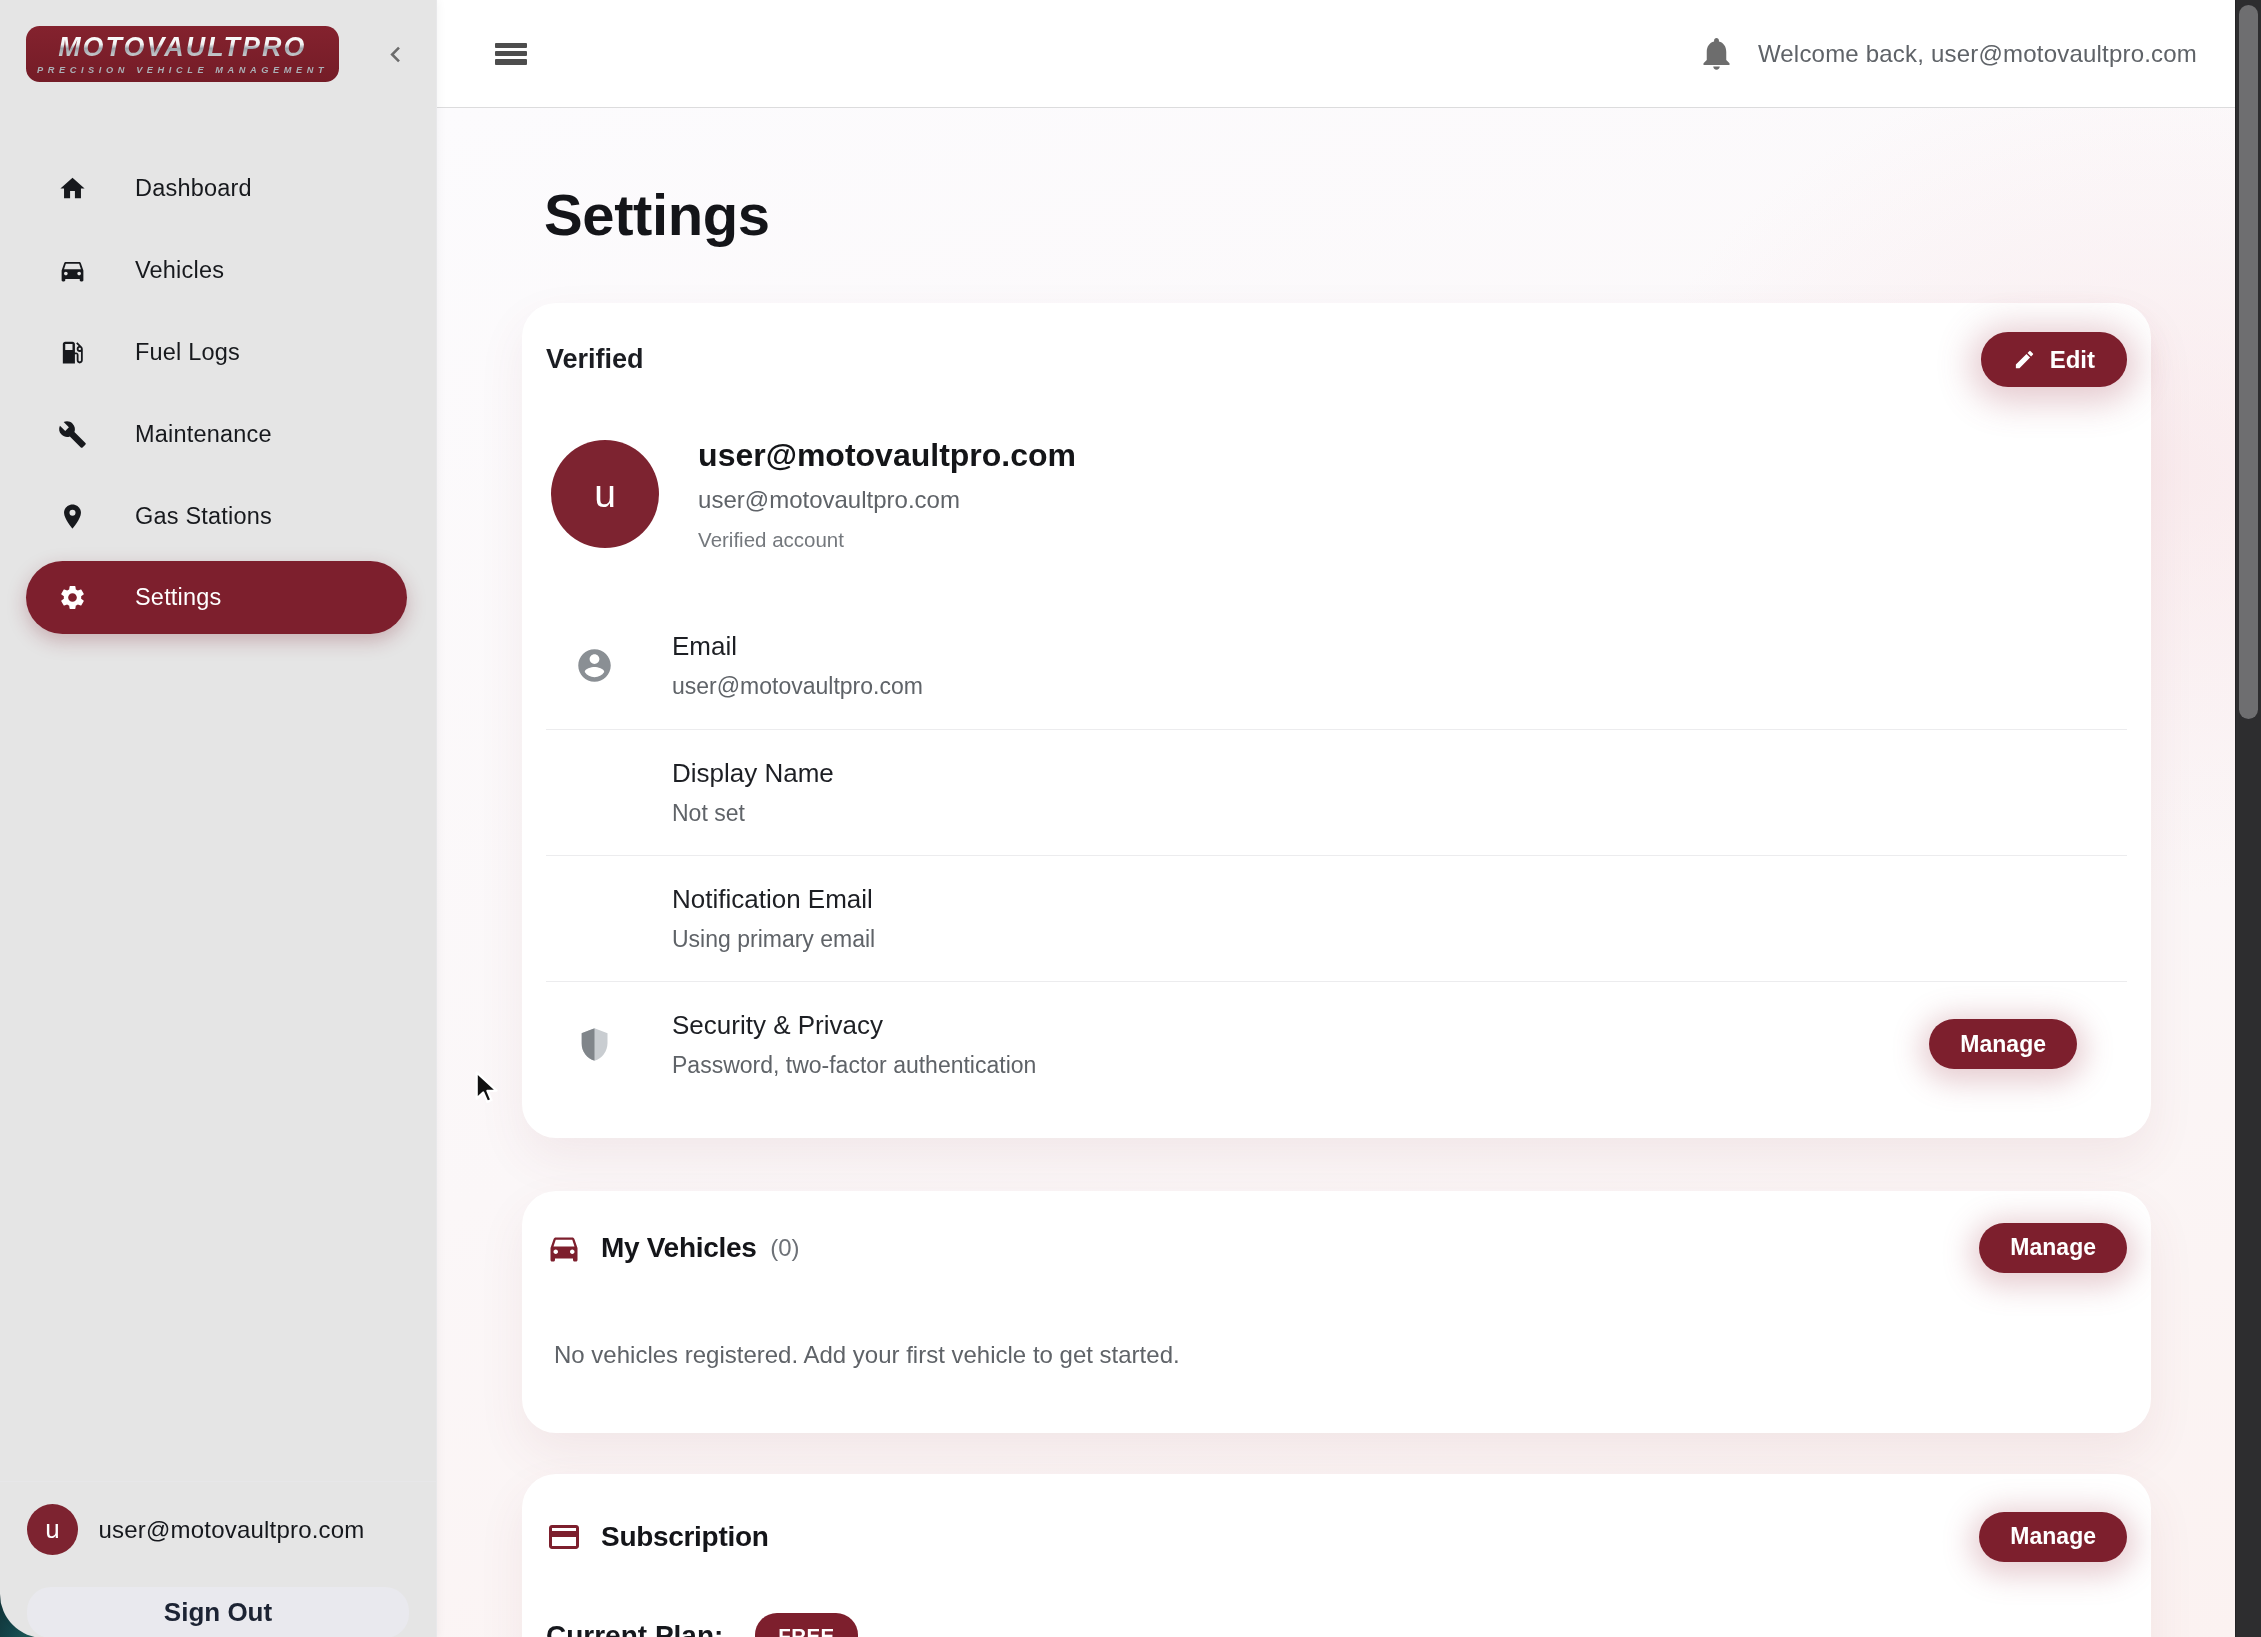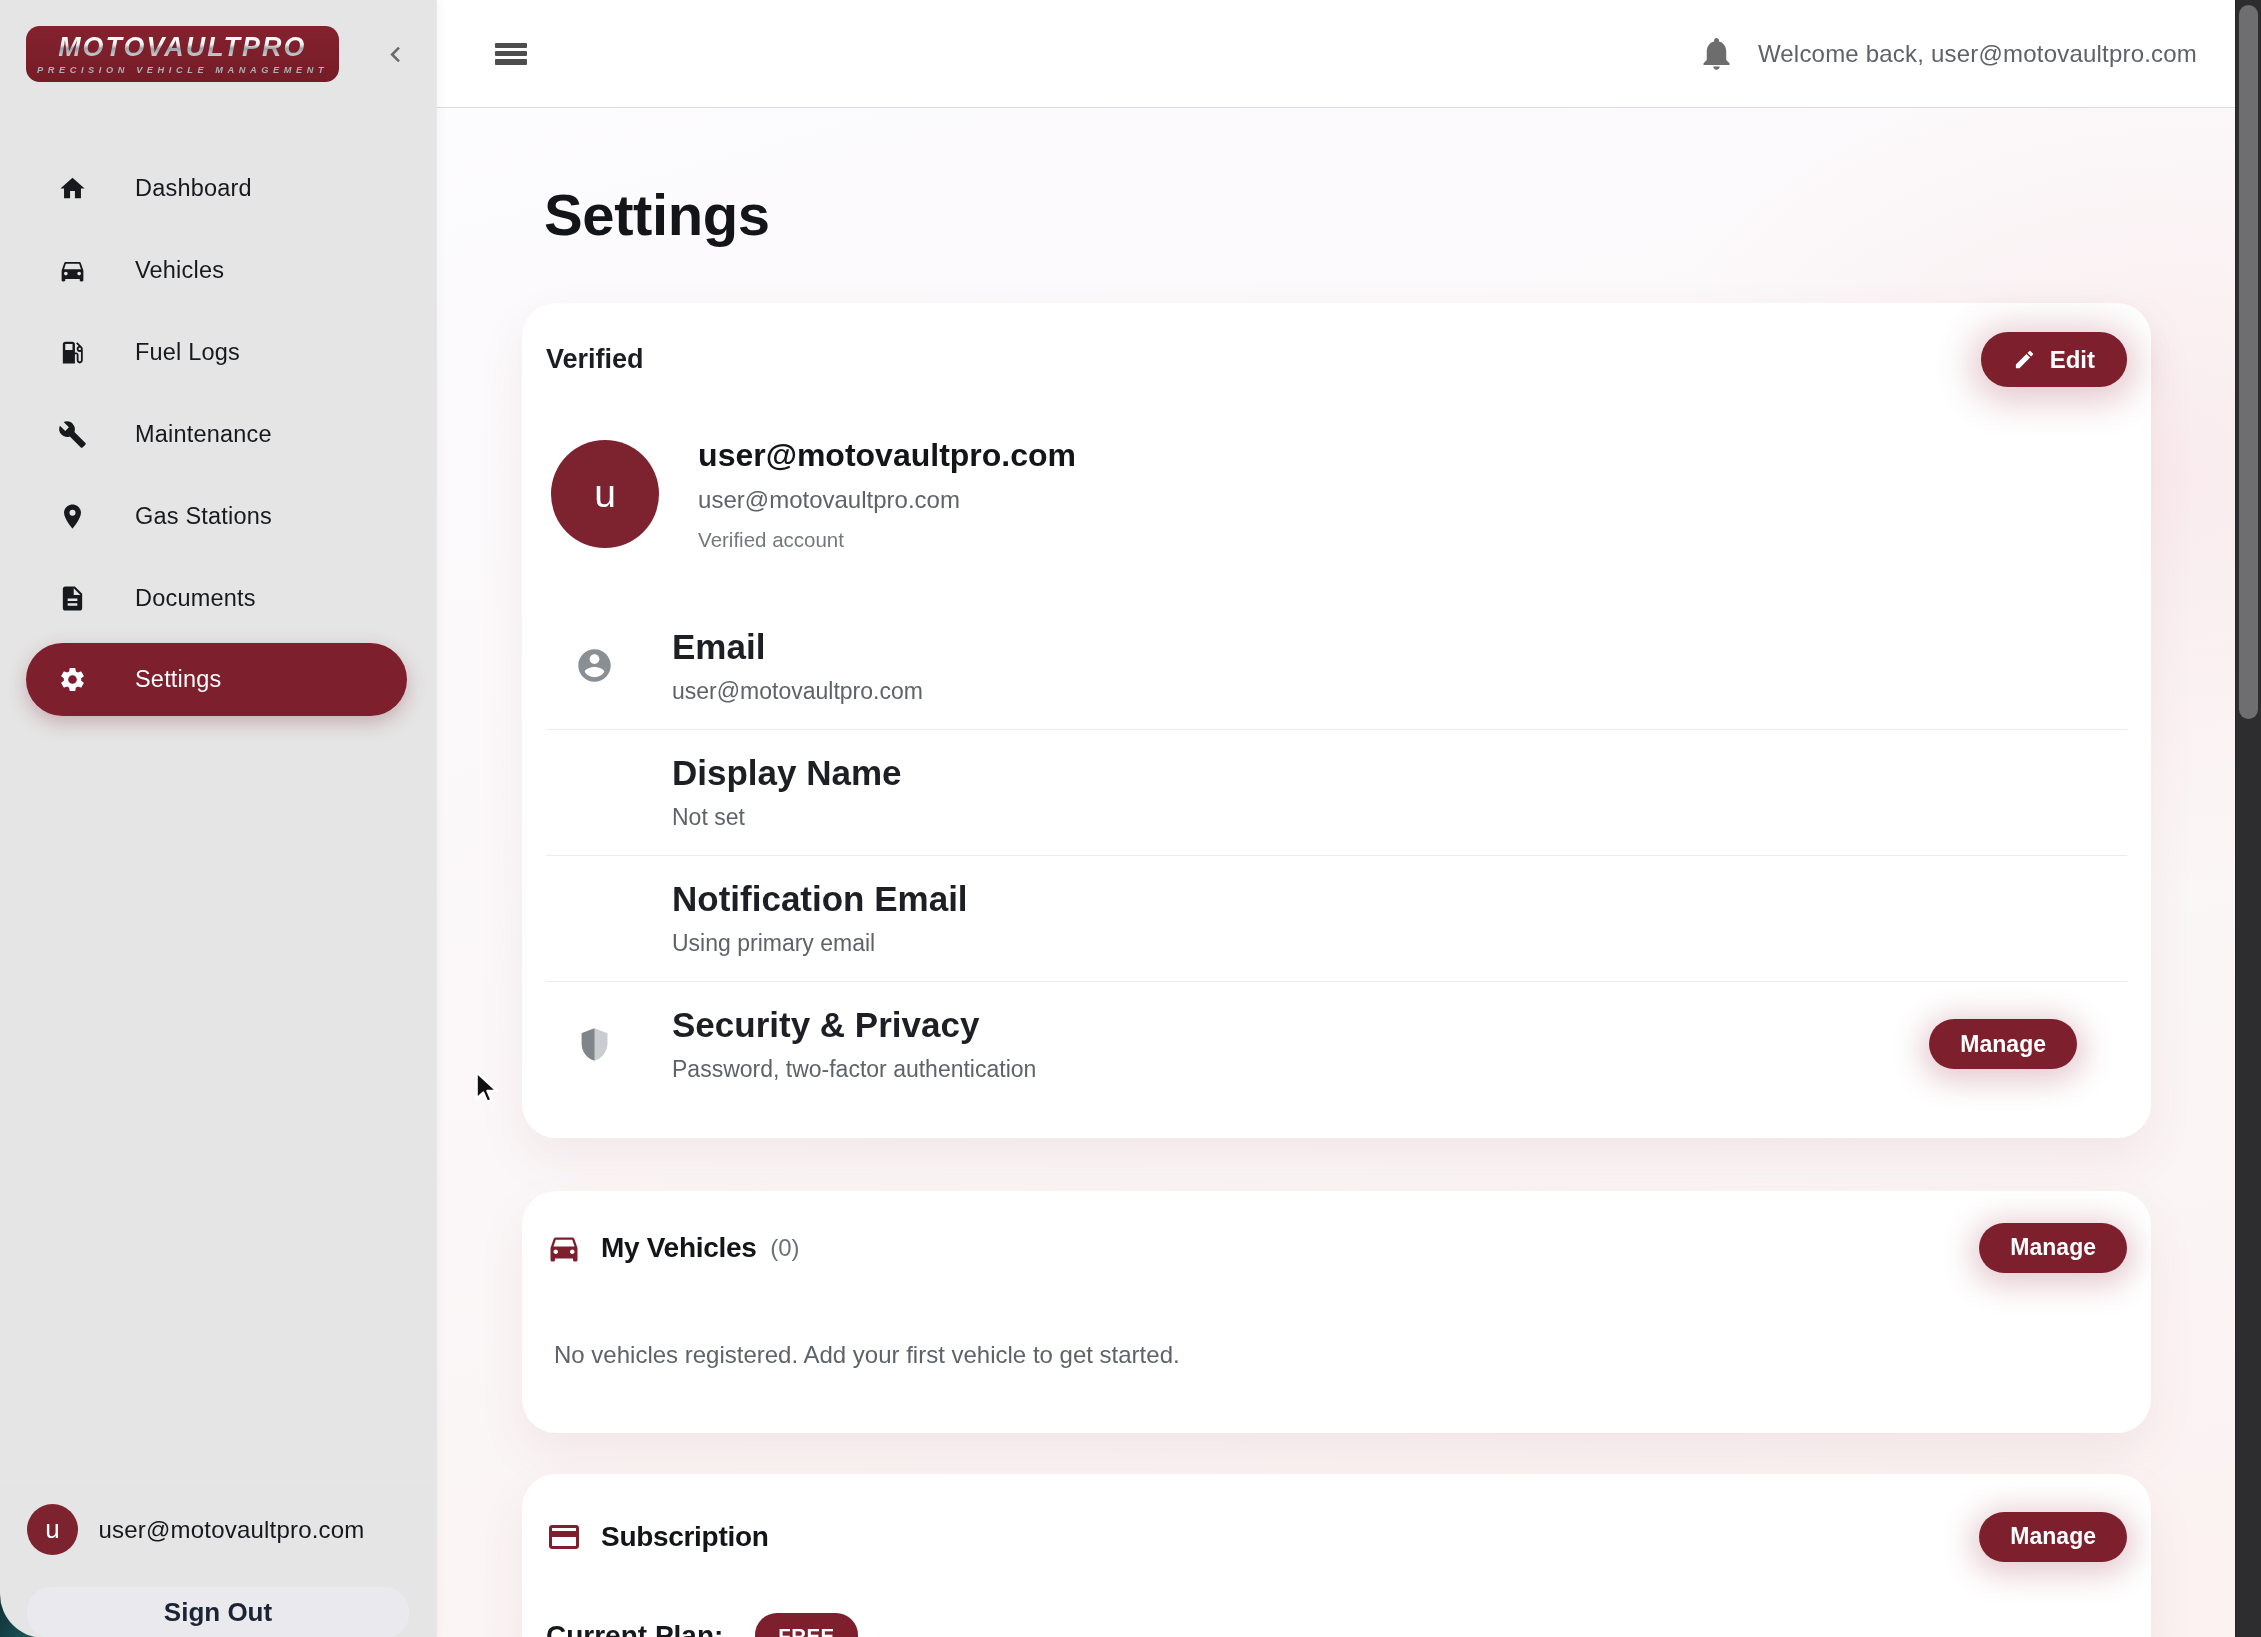--- a/index.html
+++ b/index.html
@@ -85,21 +85,21 @@
   .identity-name { font-size:32px; font-weight:700; color:#141518; }
   .identity-email { margin-top:12px; font-size:24px; color:#5f6368; }
   .identity-verified { margin-top:13.7px; font-size:20.5px; color:#74787d; }
 
   .rows { margin-top:51px; }
   .prow { display:grid; grid-template-columns:39px 1fr auto; column-gap:58px; align-items:center;
     min-height:126px; padding:20.5px 26px 20.5px 29px; }
   .prow + .prow { border-top:1.7px solid #ececee; }
   .picon { width:39px; height:39px; color:#8a8f94; }
   .picon svg { width:39px; height:39px; fill:currentColor; }
-  .plabel { font-size:35px; font-weight:700; color:#1d1f24; }
+  .plabel { font-size:26px; font-weight:400; color:#1d1f24; }
   .pvalue { margin-top:11px; font-size:23px; color:#5f6368; }
   .btn-manage { height:50px; border-radius:25px; padding:0 31px; font-size:23px;
     box-shadow:0 5.1px 29px 8.5px rgba(170,80,95,.28); }
 
   
   .section-card { margin-top:53px; padding:32px 24px; }
   .vehicles-card { height:242px; overflow:hidden; }
   .subscription-card { margin-top:41px; height:222px; overflow:hidden; padding-top:38px; }
   .sec-head { display:flex; align-items:center; }
   .sec-icon { width:36px; height:36px; color:#7d1f2d; flex:0 0 36px; }
@@ -177,28 +177,20 @@
           </span>
         <span class="nlabel">Maintenance</span>
       </div>
       <div class="nav-item">
         <span class="nicon">
           <svg viewBox="0 0 24 24">
               <path d="M12 2C8.13 2 5 5.13 5 8.9 5 14.08 12 22 12 22s7-7.92 7-13.1C19 5.13 15.87 2 12 2zm0 9.4a2.5 2.5 0 1 1 0-5 2.5 2.5 0 0 1 0 5z"></path>
             </svg>
           </span>
         <span class="nlabel">Gas Stations</span>
-      </div>
-      <div class="nav-item">
-        <span class="nicon">
-          <svg viewBox="0 0 24 24">
-              <path d="M14 2H6c-1.1 0-1.99.9-1.99 2L4 20c0 1.1.89 2 1.99 2H18c1.1 0 2-.9 2-2V8l-6-6zm2 16H8v-2h8v2zm0-4H8v-2h8v2zm-3-5V3.5L18.5 9H13z"></path>
-            </svg>
-          </span>
-        <span class="nlabel">Documents</span>
       </div>
       <div class="nav-item active">
         <span class="nicon">
           <svg viewBox="0 0 24 24">
               <path d="M19.14 12.94c.04-.3.06-.61.06-.94 0-.32-.02-.64-.07-.94l2.03-1.58c.18-.14.23-.41.12-.61l-1.92-3.32c-.12-.22-.37-.29-.59-.22l-2.39.96c-.5-.38-1.03-.7-1.62-.94l-.36-2.54c-.04-.24-.24-.41-.48-.41h-3.84c-.24 0-.43.17-.47.41l-.36 2.54c-.59.24-1.13.57-1.62.94l-2.39-.96c-.22-.08-.47 0-.59.22L2.74 8.87c-.12.21-.08.47.12.61l2.03 1.58c-.05.3-.09.63-.09.94s.02.64.07.94l-2.03 1.58c-.18.14-.23.41-.12.61l1.92 3.32c.12.22.37.29.59.22l2.39-.96c.5.38 1.03.7 1.62.94l.36 2.54c.05.24.24.41.48.41h3.84c.24 0 .44-.17.47-.41l.36-2.54c.59-.24 1.13-.56 1.62-.94l2.39.96c.22.08.47 0 .59-.22l1.92-3.32c.12-.22.07-.47-.12-.61l-2.01-1.58zM12 15.6c-1.98 0-3.6-1.62-3.6-3.6s1.62-3.6 3.6-3.6 3.6 1.62 3.6 3.6-1.62 3.6-3.6 3.6z"></path>
             </svg>
           </span>
         <span class="nlabel">Settings</span>
       </div>
     </nav>

